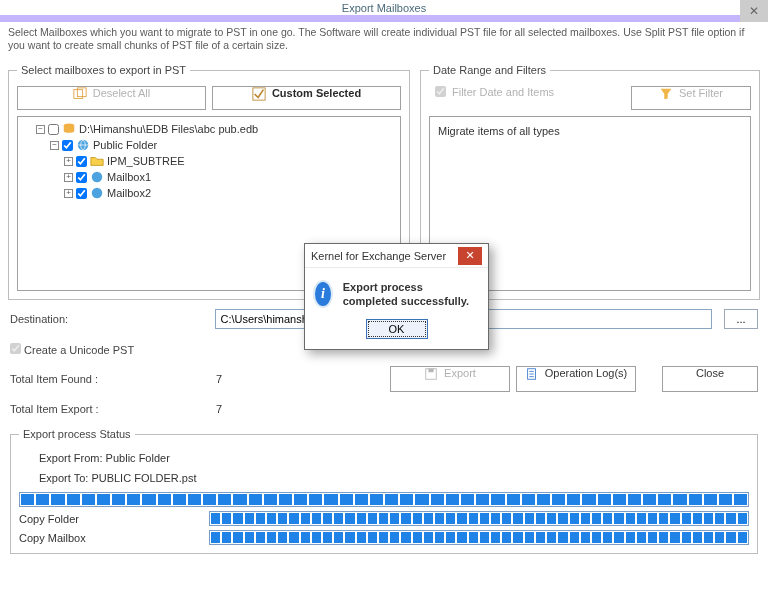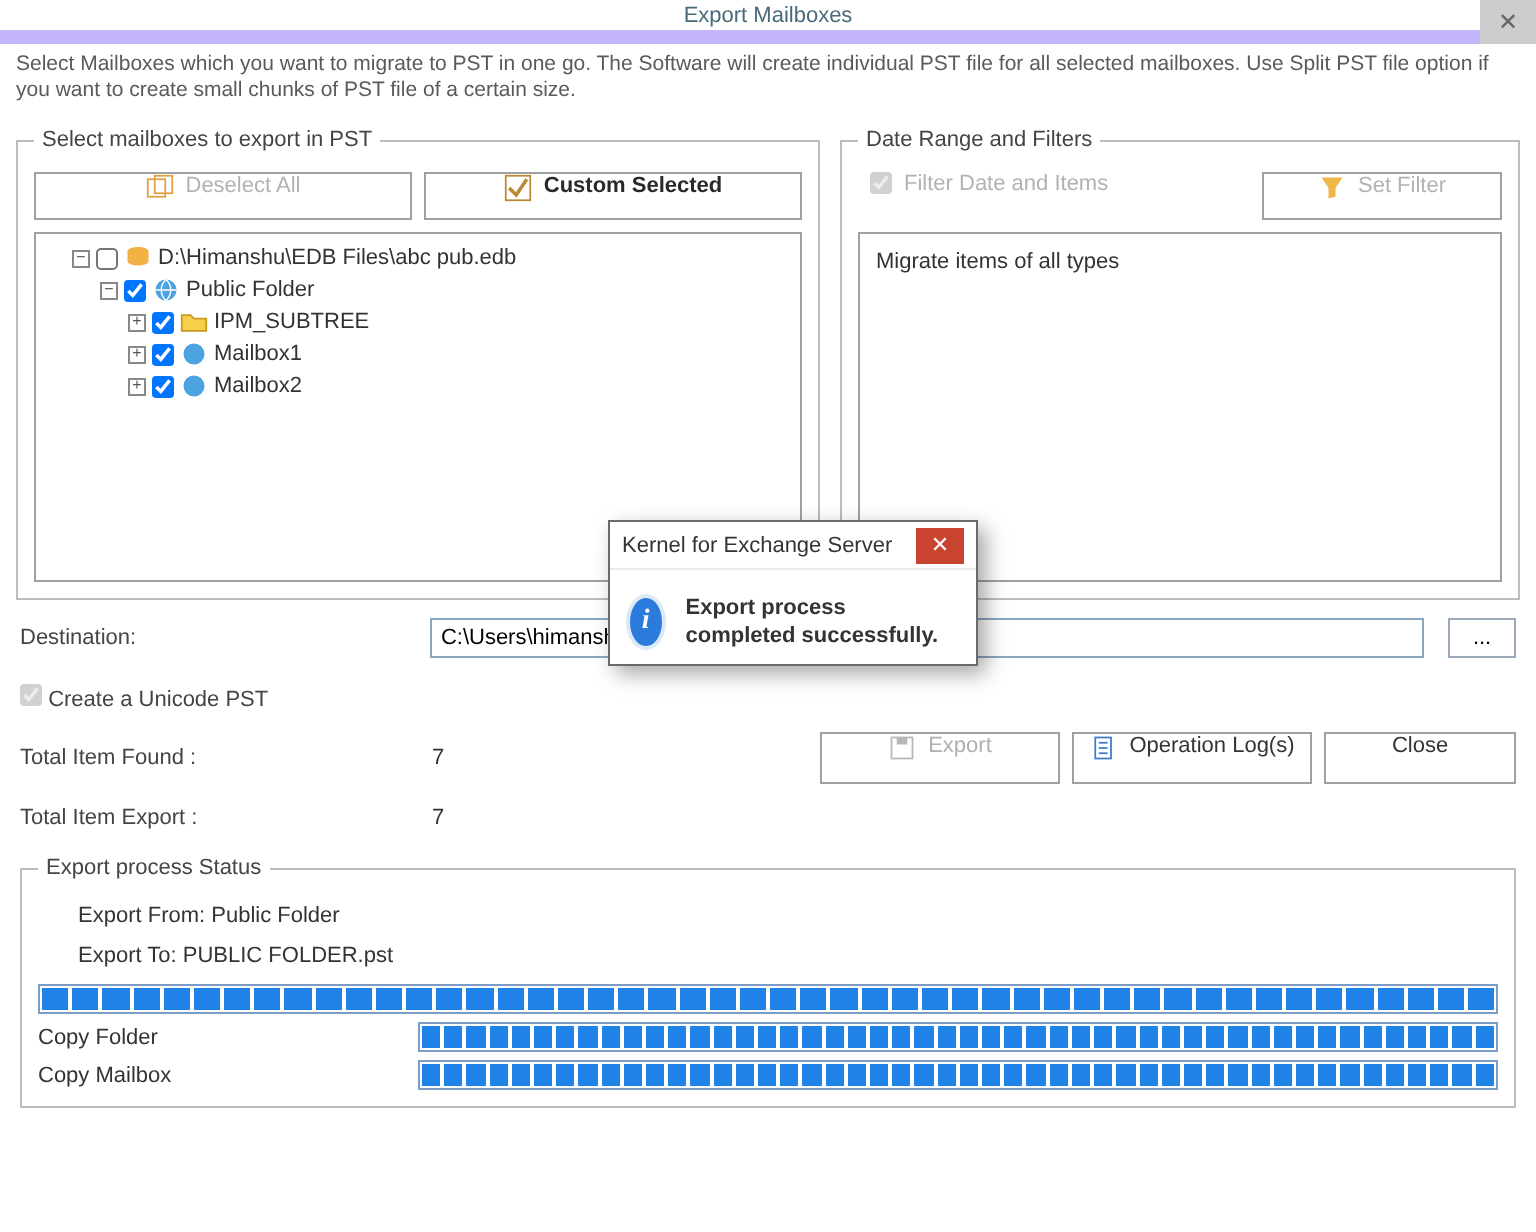--- a/index.html
+++ b/index.html
@@ -43,33 +43,33 @@
   .row .gray { color: #b0b0b0; }
   input.txt { border: 1px solid #8aa6c1; height: 20px; padding: 0 4px; }
   .destinput { width: 498px; }
   .browsebtn { width: 34px; height: 20px; border: 1px solid #9aa8b8; background: #fff; text-align: center; }
   .smnum { width: 96px; }
   .combo { width: 96px; height: 20px; border: 1px solid #8aa6c1; display: inline-flex; align-items: center; justify-content: space-between; padding: 0 4px; color: #999; }
 
   .actbtns { display: flex; gap: 6px; margin-left: auto; }
   .actbtns .btn { width: 120px; height: 26px; }
   .actbtns .btn .ico { width: 14px; height: 14px; }
-  .actbtns .closebtn2 { width: 96px; }
+  .actbtns .closebtn2 { width: 96px; margin-left: 20px; }
 
   .fsstatus { border: 1px solid #bdbdbd; margin: 8px 10px 0 10px; padding: 10px 8px 8px 8px; }
   .fsstatus > legend { font-size: 11px; padding: 0 4px; color: #444; }
   .statline { margin: 2px 0 8px 20px; color: #333; }
 
   .progrow { display: flex; align-items: center; margin-top: 4px; }
   .progrow .plabel { width: 190px; color: #333; }
   .progress { flex: 1; height: 15px; border: 1px solid #7a9cc6; display: flex; gap: 2px; padding: 1px; }
   .seg { flex: 1; background: #1e82e6; }
 
   
-  .modal { position: absolute; left: 304px; top: 260px; width: 185px; border: 1px solid #6a6a6a; background: #fff; box-shadow: 4px 4px 10px rgba(0,0,0,0.35); z-index: 50; }
+  .modal { position: absolute; left: 304px; top: 243px; width: 185px; border: 1px solid #6a6a6a; background: #fff; box-shadow: 4px 4px 10px rgba(0,0,0,0.35); z-index: 50; }
   .modalhdr { height: 24px; background: #fff; display: flex; align-items: center; padding: 0 6px; justify-content: space-between; border-bottom: 1px solid #eaeaea; }
   .modalhdr .x { width: 24px; height: 18px; background: #c8442f; color: #fff; display: flex; align-items: center; justify-content: center; font-size: 11px; }
   .modalbody { padding: 12px 8px 6px 8px; display: flex; gap: 10px; align-items: flex-start; }
   .info-icon { width: 28px; height: 28px; border-radius: 50%; background: #2a7bdc; display: flex; align-items: center; justify-content: center; color: #fff; font-family: Georgia, serif; font-style: italic; font-size: 14px; font-weight: bold; border: 2px solid #dce9f7; }
   .modalbody .msg { font-size: 11px; font-weight: 600; color: #333; line-height: 1.3; }
   .modalfoot { display: flex; justify-content: center; padding: 4px 0 10px 0; }
   .okbtn { width: 62px; height: 20px; border: 1px solid #3a73b5; background: #eef3fb; outline: 1px dotted #333; outline-offset: -3px; }
 </style>
 </head>
 <body>
@@ -381,13 +381,16 @@
 
 <div class="modal">
   <div class="modalhdr">
     <span>Kernel for Exchange Server</span>
     <span class="x">✕</span>
   </div>
   <div class="modalbody">
     <div class="info-icon">i</div>
     <div class="msg">Export process completed successfully.</div>
   </div>
+  <div class="modalfoot">
+    <button class="okbtn">OK</button>
+  </div>
 </div>
 
 </body></html>

